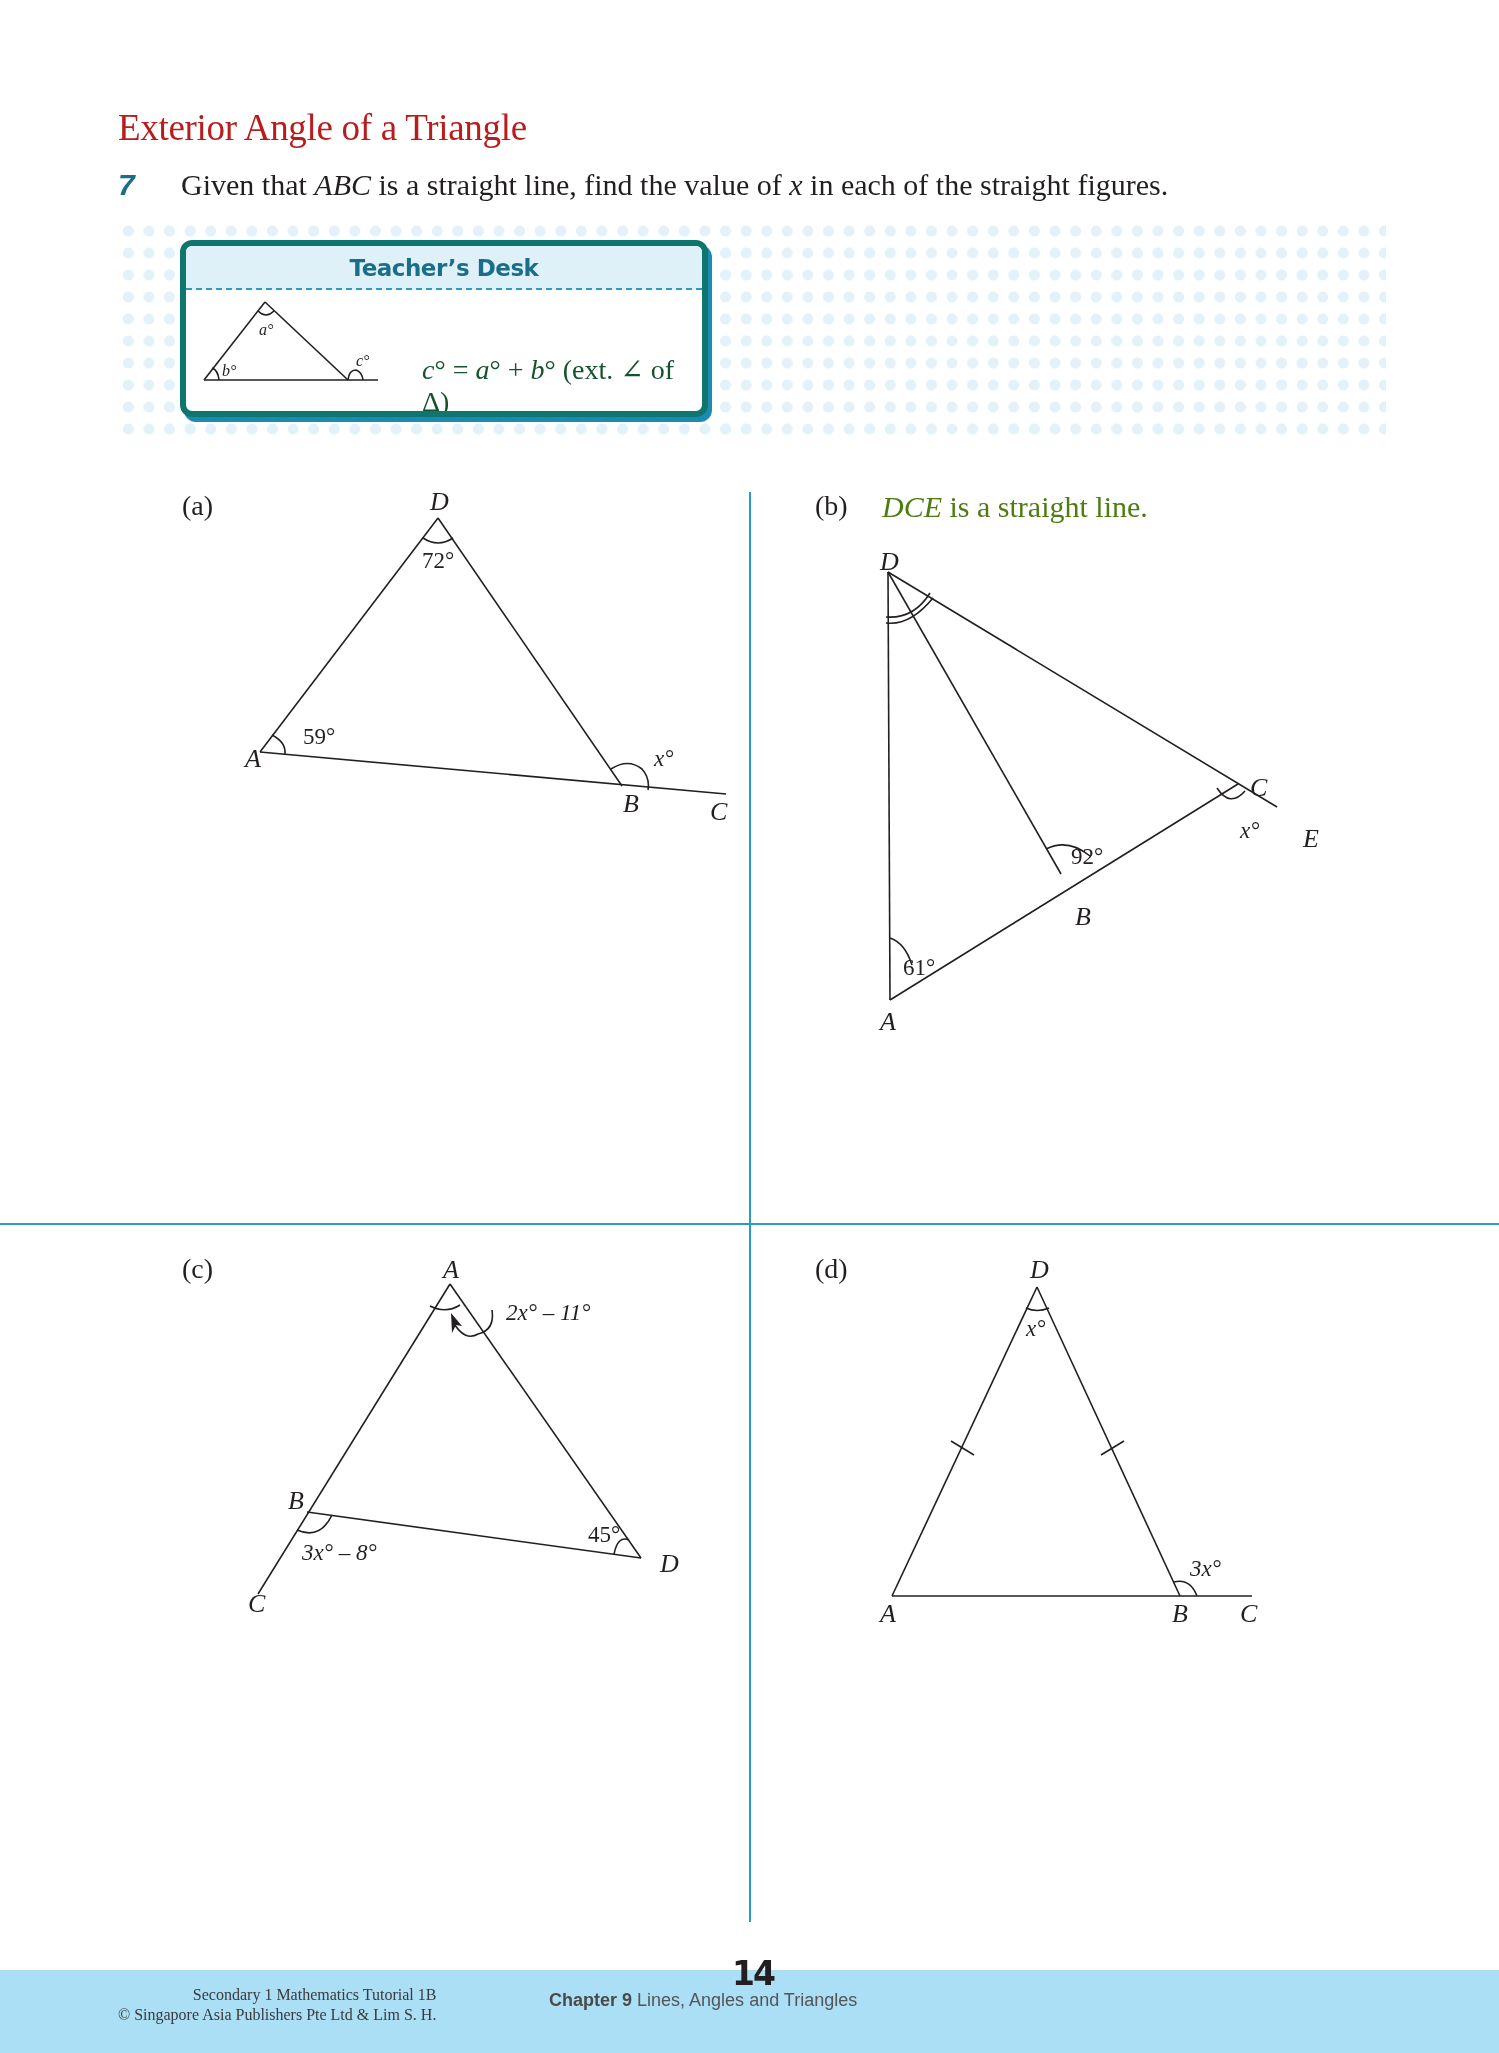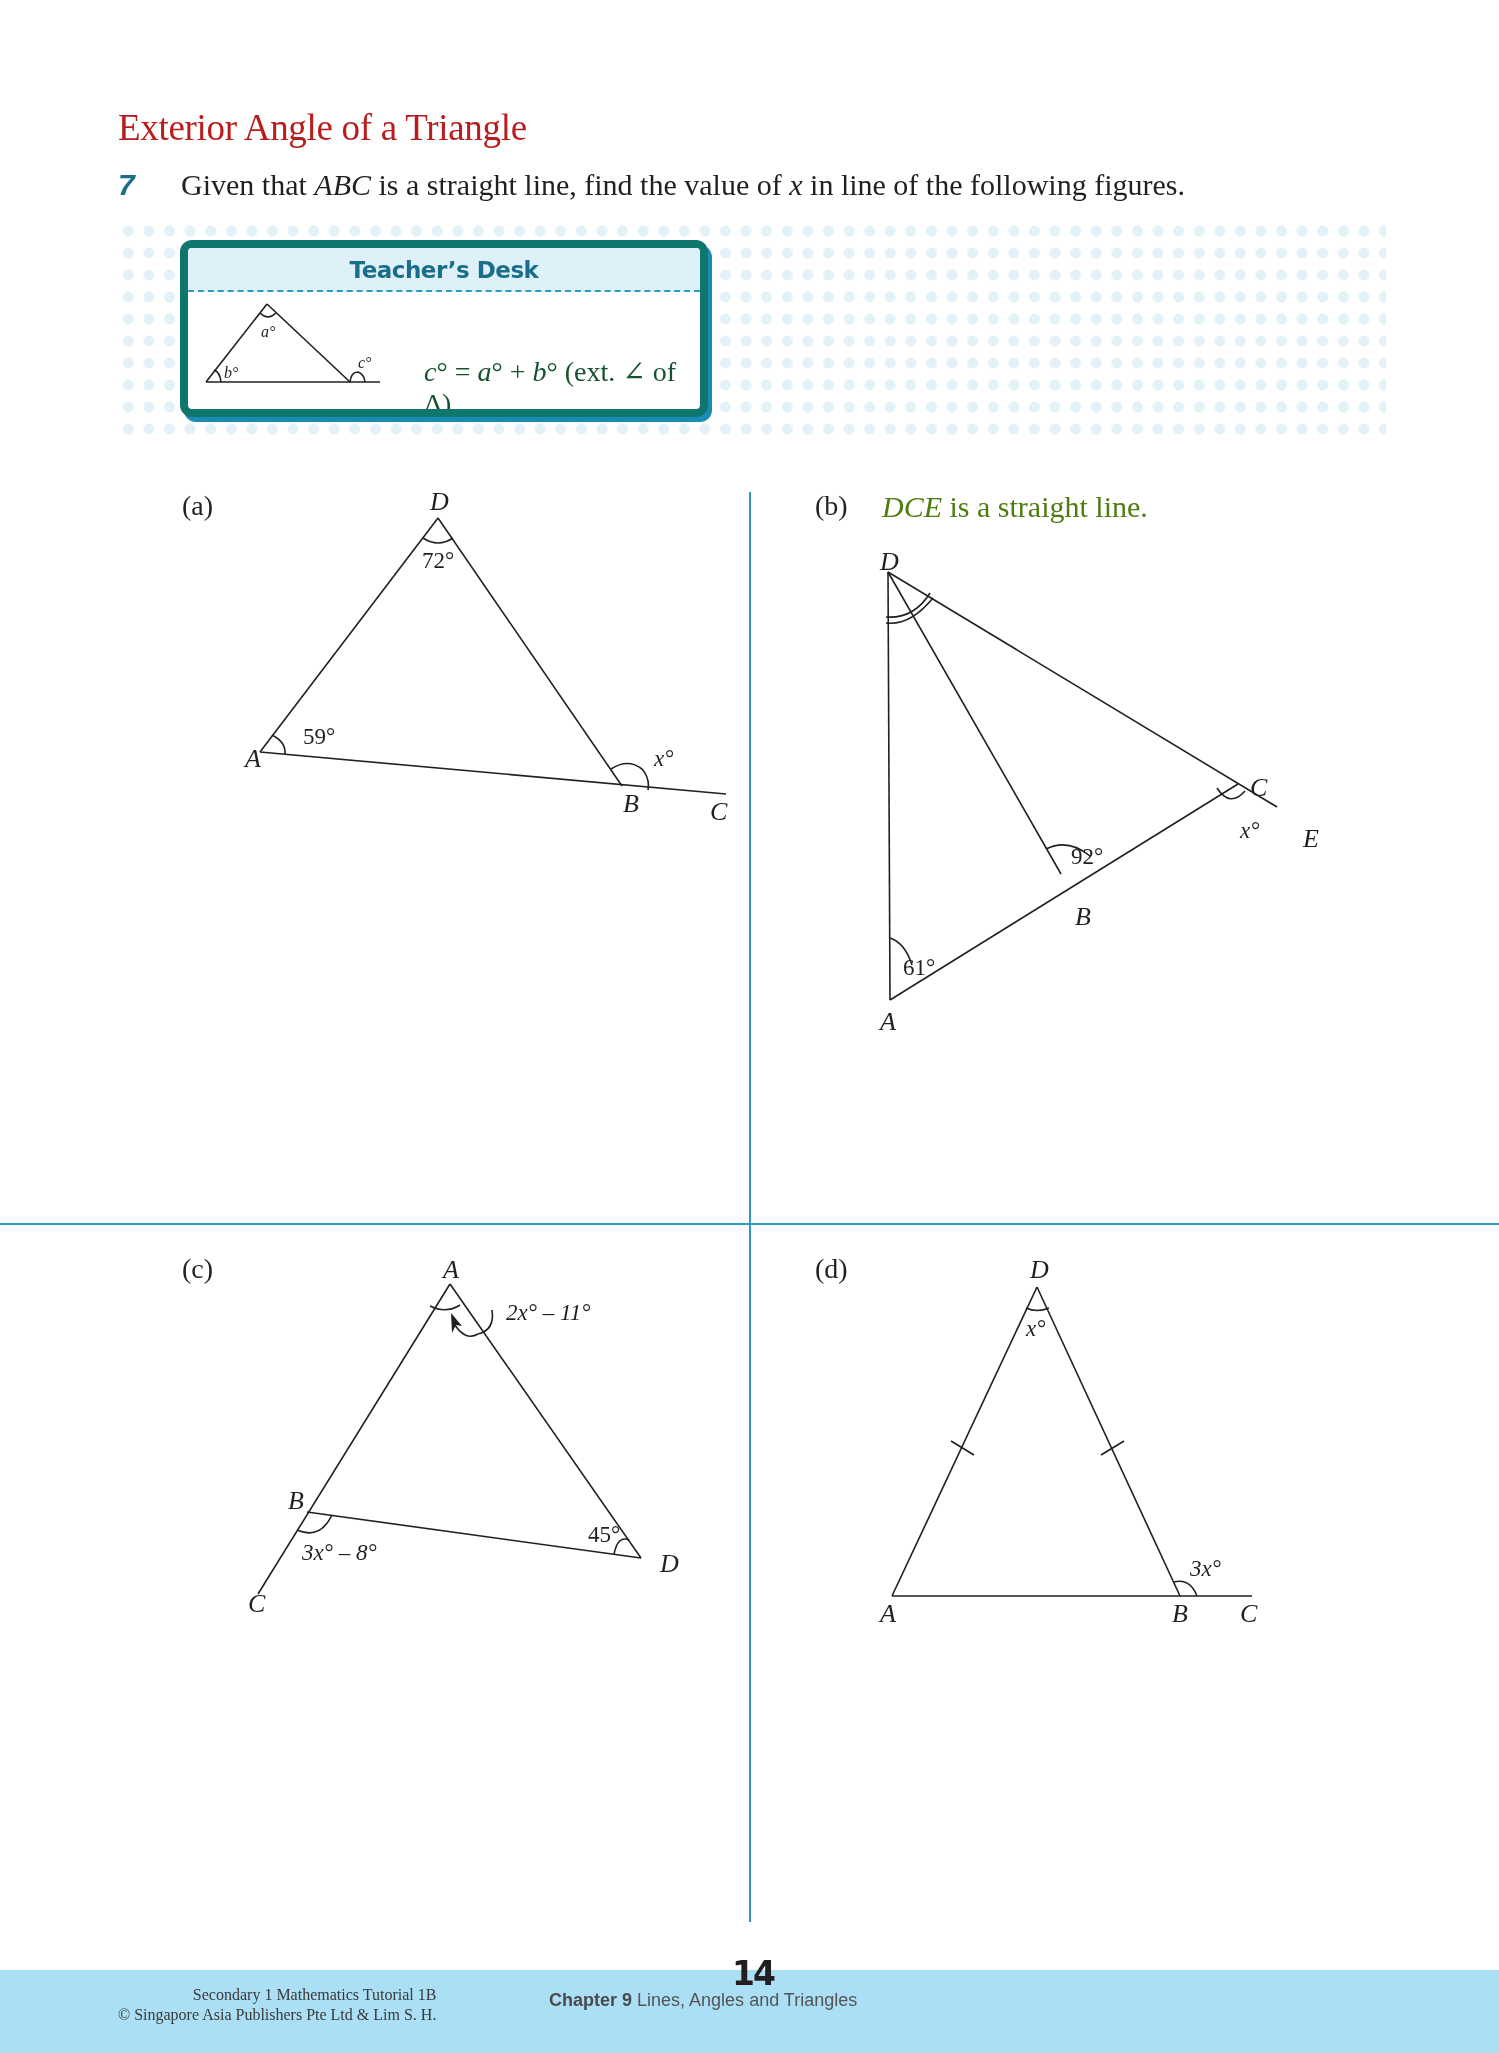--- a/index.html
+++ b/index.html
@@ -24,21 +24,21 @@
 
   .dot-band {
     position: absolute; left: 116px; top: 218px; width: 1270px; height: 222px;
     background-image: radial-gradient(circle, #e3f2f8 5px, transparent 6px);
     background-size: 20.6px 22px;
     background-position: 2px 2px;
   }
 
   .teacher-box {
     position: absolute; left: 180px; top: 240px; width: 528px; height: 177px;
-    border: 8px solid #0f766e; border-radius: 12px;
+    border: 6px solid #0f766e; border-radius: 12px;
     background: #ffffff;
     box-shadow: 4px 5px 0 #1a8cb3;
     overflow: hidden;
   }
   .teacher-header {
     height: 44px; background: #dff1f8;
     border-bottom: 2px dashed #2d9bbf;
     text-align: center;
     font-family: "DejaVu Sans", "Liberation Sans", sans-serif;
     font-weight: bold; font-size: 23px; color: #1b6e8a;
@@ -82,21 +82,21 @@
     font-size: 18px; color: #555555;
   }
   .footer-chapter b { font-weight: bold; color: #4a4a4a; }
 </style>
 </head>
 <body>
 
 <h1 class="section-title">Exterior Angle of a Triangle</h1>
 
 <div class="q-number">7</div>
-<div class="q-text"><span>Given that </span><i>ABC</i><span> is a straight line, find the value of </span><i>x</i><span> in line of the following figures.</span></div>
+<div class="q-text"><span>Given that </span><i>ABC</i><span> is a straight line, find the value of </span><i>x</i><span> in each of the straight figures.</span></div>
 
 <div class="dot-band"></div>
 
 <div class="teacher-box">
   <div class="teacher-header">Teacher’s Desk</div>
   <div class="teacher-body">
     <svg class="teacher-svg" width="220" height="131" viewBox="0 0 220 131">
       <g stroke="#231f20" stroke-width="1.6" fill="none">
         <line x1="18" y1="90" x2="192" y2="90"></line>
         <line x1="18" y1="90" x2="79" y2="12"></line>

